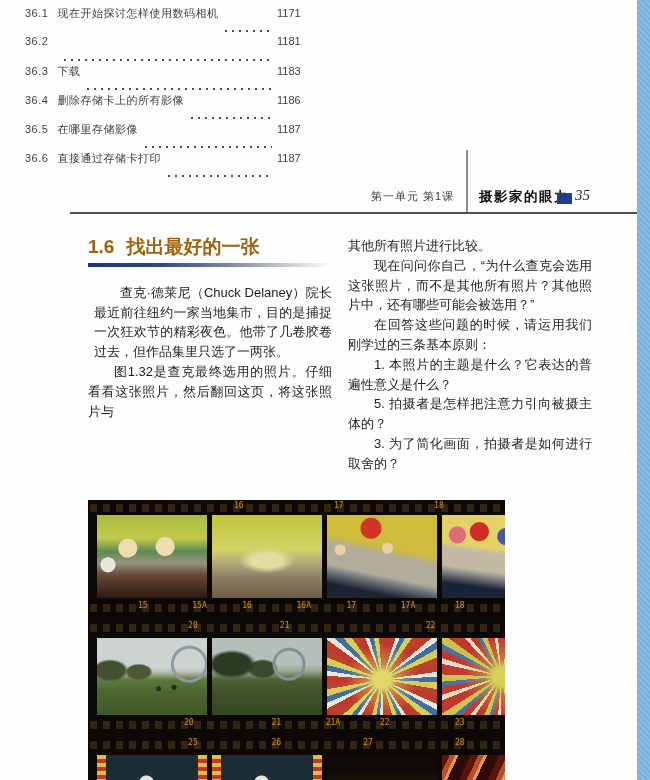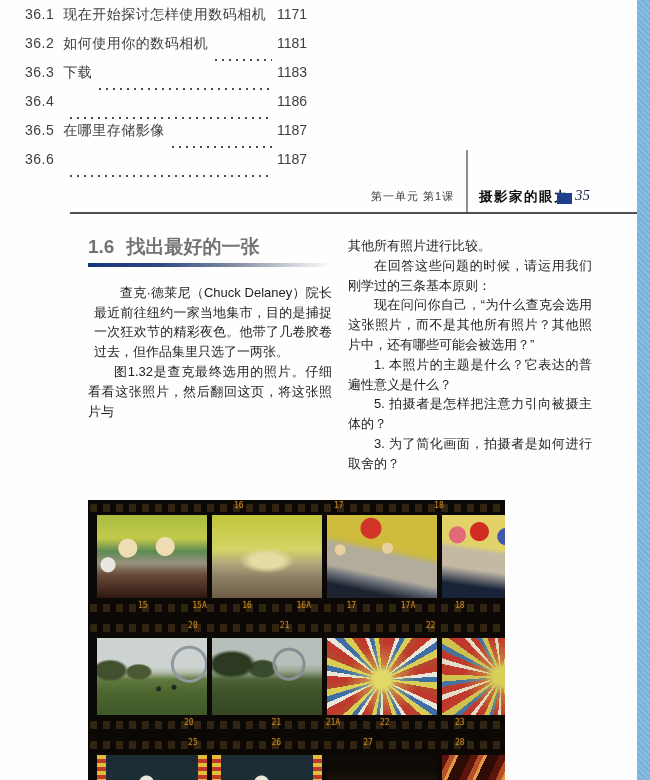--- a/index.html
+++ b/index.html
@@ -10,42 +10,42 @@
     font-family:"Liberation Sans", sans-serif; color:#222;
   }
   
   .edge-strip {
     position:absolute; right:0; top:0; width:13px; height:780px;
     background:#77b1dc;
     background-image:repeating-linear-gradient(45deg, rgba(255,255,255,.14) 0 2px, rgba(0,0,0,0) 2px 4px);
   }
   
   .toc { position:absolute; left:25px; top:6px; width:288px; }
-  .toc-item { display:flex; align-items:baseline; height:29px; font-size:14px; color:#3e3e3e; }
+  .toc-item { display:flex; align-items:baseline; height:29px; font-size:11px; color:#3e3e3e; }
   .toc-num { margin-right:9px; letter-spacing:.5px; white-space:nowrap; }
   .toc-label { white-space:nowrap; letter-spacing:.5px; }
   .toc-dots {
     flex:1; height:13px; margin:0 5px; align-self:flex-end;
     background:radial-gradient(circle 1.2px at 3px 9px, #4c4c4c 98%, rgba(0,0,0,0)) 0 0 / 7px 13px repeat-x;
   }
   .toc-page { width:36px; text-align:left; white-space:nowrap; }
   
   .runhead { position:absolute; left:0; top:186px; width:637px; height:26px; }
   .unit { position:absolute; left:371px; top:3px; font-size:11px; color:#3a3a3a; letter-spacing:1px; }
   .vdiv { position:absolute; left:466px; top:-36px; width:2px; height:62px; background:#8f8f8f; }
   .chapter { position:absolute; left:479px; top:2px; font-size:13.5px; font-weight:bold; color:#101010; letter-spacing:1.5px; }
   .bluesq { position:absolute; left:557px; top:7px; width:15px; height:11px; background:#1d3f8e; }
   .pnum { position:absolute; left:575px; top:1px; font-family:"Liberation Serif", serif; font-style:italic; font-size:15px; color:#16233f; }
   .hrule { position:absolute; left:70px; top:212px; width:567px; height:2px; background:#4f4f4f; }
   
   .cols { position:absolute; left:88px; top:236px; width:504px; display:flex; gap:16px; }
   .col { width:244px; font-size:13px; line-height:19.8px; color:#1f1f1f; text-align:justify; }
   .col p { margin:0; }
   .col p.ind { text-indent:2em; }
-  .sec-title { display:flex; align-items:baseline; gap:12px; font-size:19px; font-weight:bold; color:#737373; margin-top:1px; }
+  .sec-title { display:flex; align-items:baseline; gap:12px; font-size:19px; font-weight:bold; color:#a16207; margin-top:1px; }
   .tbar {
     height:4px; margin-top:6px;
     background:linear-gradient(90deg, #16357c 0%, #2c4685 28%, #7d88a0 58%, #c9cdd6 82%, rgba(255,255,255,0) 100%);
   }
   .col.left p:first-of-type { margin-top:16px;margin-left:6px; }
   
   .sheet {
     position:absolute; left:88px; top:500px; width:417px; height:280px;
     background:#0b0805; overflow:hidden;
   }
@@ -133,43 +133,44 @@
 
   <section class="toc">
     <div class="toc-item">
       <span class="toc-num">36.1</span>
       <span class="toc-label">现在开始探讨怎样使用数码相机</span>
       <span class="toc-dots"></span>
       <span class="toc-page">1171</span>
     </div>
     <div class="toc-item">
       <span class="toc-num">36.2</span>
-      <span class="toc-label">如何使用你的数码相机</span>
       <span class="toc-dots"></span>
       <span class="toc-page">1181</span>
     </div>
     <div class="toc-item">
       <span class="toc-num">36.3</span>
       <span class="toc-label">下载</span>
       <span class="toc-dots"></span>
       <span class="toc-page">1183</span>
     </div>
     <div class="toc-item">
       <span class="toc-num">36.4</span>
+      <span class="toc-label">删除存储卡上的所有影像</span>
       <span class="toc-dots"></span>
       <span class="toc-page">1186</span>
     </div>
     <div class="toc-item">
       <span class="toc-num">36.5</span>
       <span class="toc-label">在哪里存储影像</span>
       <span class="toc-dots"></span>
       <span class="toc-page">1187</span>
     </div>
     <div class="toc-item">
       <span class="toc-num">36.6</span>
+      <span class="toc-label">直接通过存储卡打印</span>
       <span class="toc-dots"></span>
       <span class="toc-page">1187</span>
     </div>
   </section>
 
   <header class="runhead">
     <span class="unit">第一单元  第1课</span>
     <span class="vdiv"></span>
     <span class="chapter">摄影家的眼力</span>
     <span class="bluesq"></span>
@@ -182,22 +183,22 @@
       <h2 class="sec-title">
         <span>1.6</span>
         <span>找出最好的一张</span>
       </h2>
       <div class="tbar"></div>
       <p class="ind">查克·德莱尼（Chuck Delaney）院长最近前往纽约一家当地集市，目的是捕捉一次狂欢节的精彩夜色。他带了几卷胶卷过去，但作品集里只选了一两张。</p>
       <p class="ind">图1.32是查克最终选用的照片。仔细看看这张照片，然后翻回这页，将这张照片与</p>
     </div>
     <div class="col right">
       <p>其他所有照片进行比较。</p>
+      <p class="ind">现在问问你自己，“为什么查克会选用这张照片，而不是其他所有照片？其他照片中，还有哪些可能会被选用？”</p>
       <p class="ind">在回答这些问题的时候，请运用我们刚学过的三条基本原则：</p>
-      <p class="ind">现在问问你自己，“为什么查克会选用这张照片，而不是其他所有照片？其他照片中，还有哪些可能会被选用？”</p>
       <p class="ind">1. 本照片的主题是什么？它表达的普遍性意义是什么？</p>
       <p class="ind">5. 拍摄者是怎样把注意力引向被摄主体的？</p>
       <p class="ind">3. 为了简化画面，拍摄者是如何进行取舍的？</p>
     </div>
   </main>
 
   <figure class="sheet">
     <div class="fstrip top">
       <span class="fnum" style="left:35%">16</span>
       <span class="fnum" style="left:59%">17</span>

